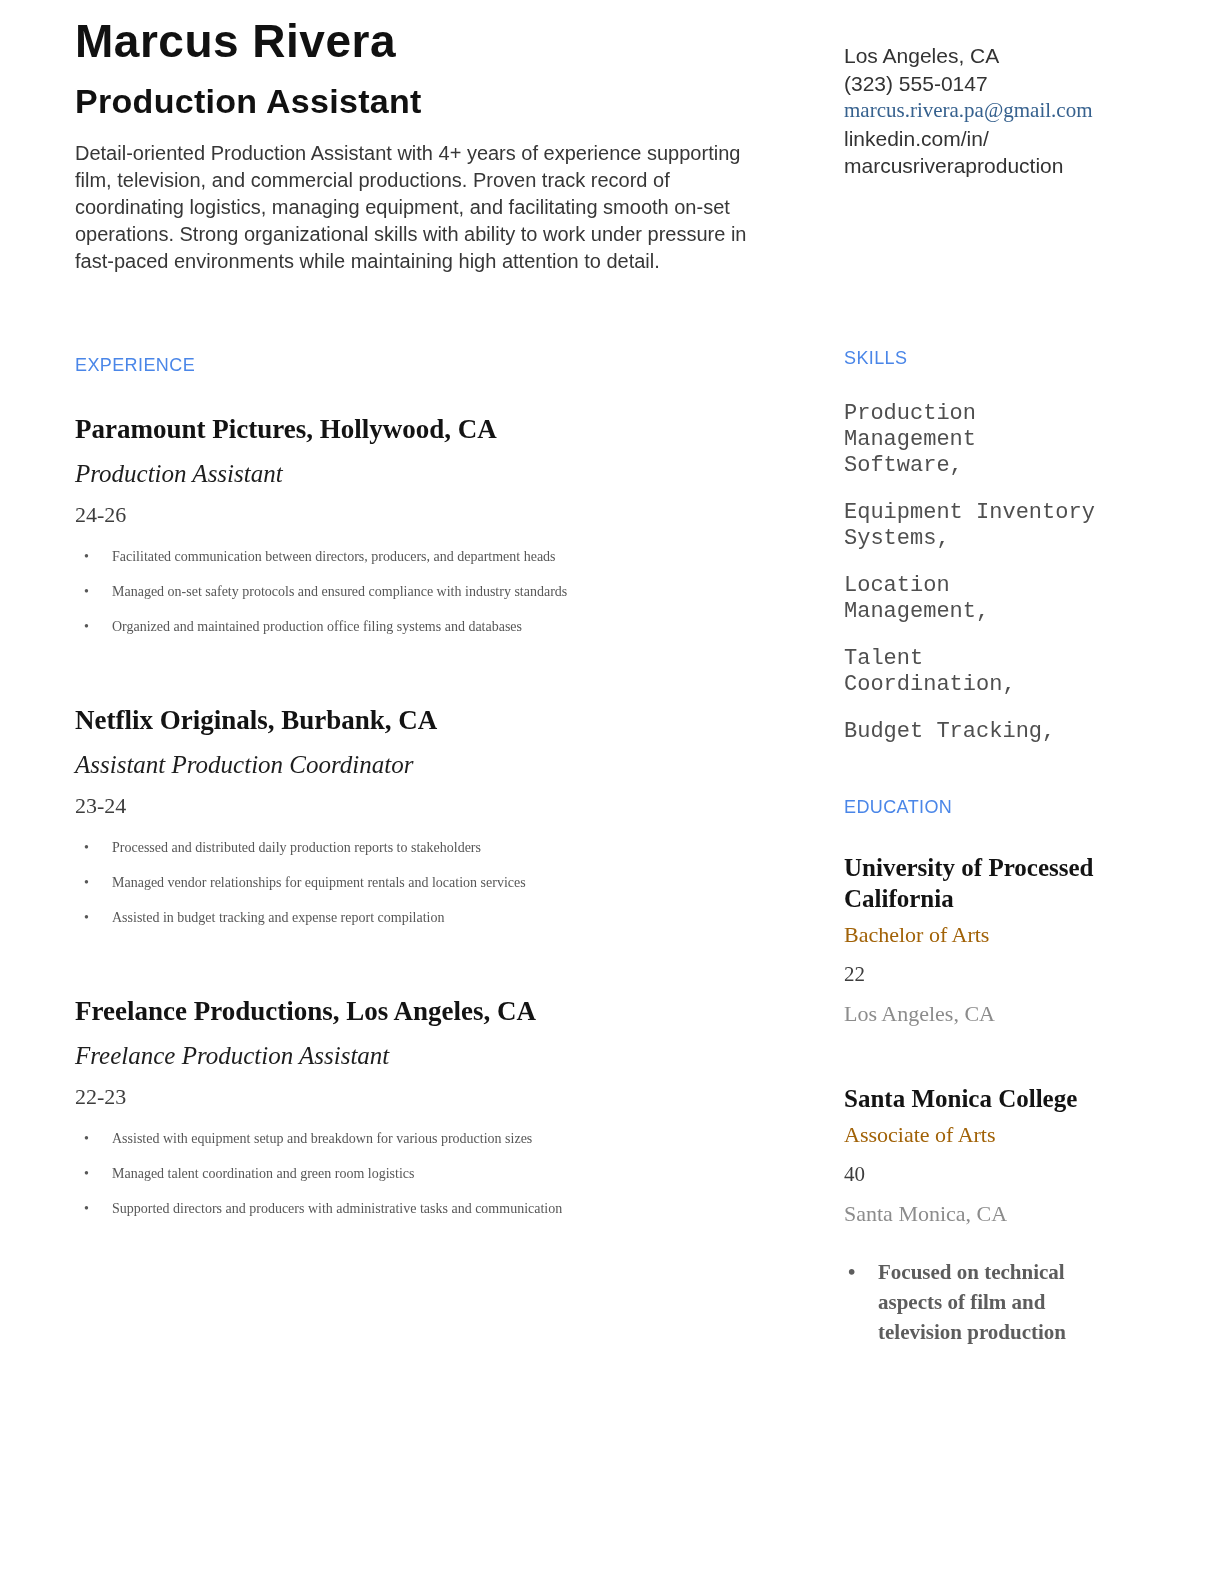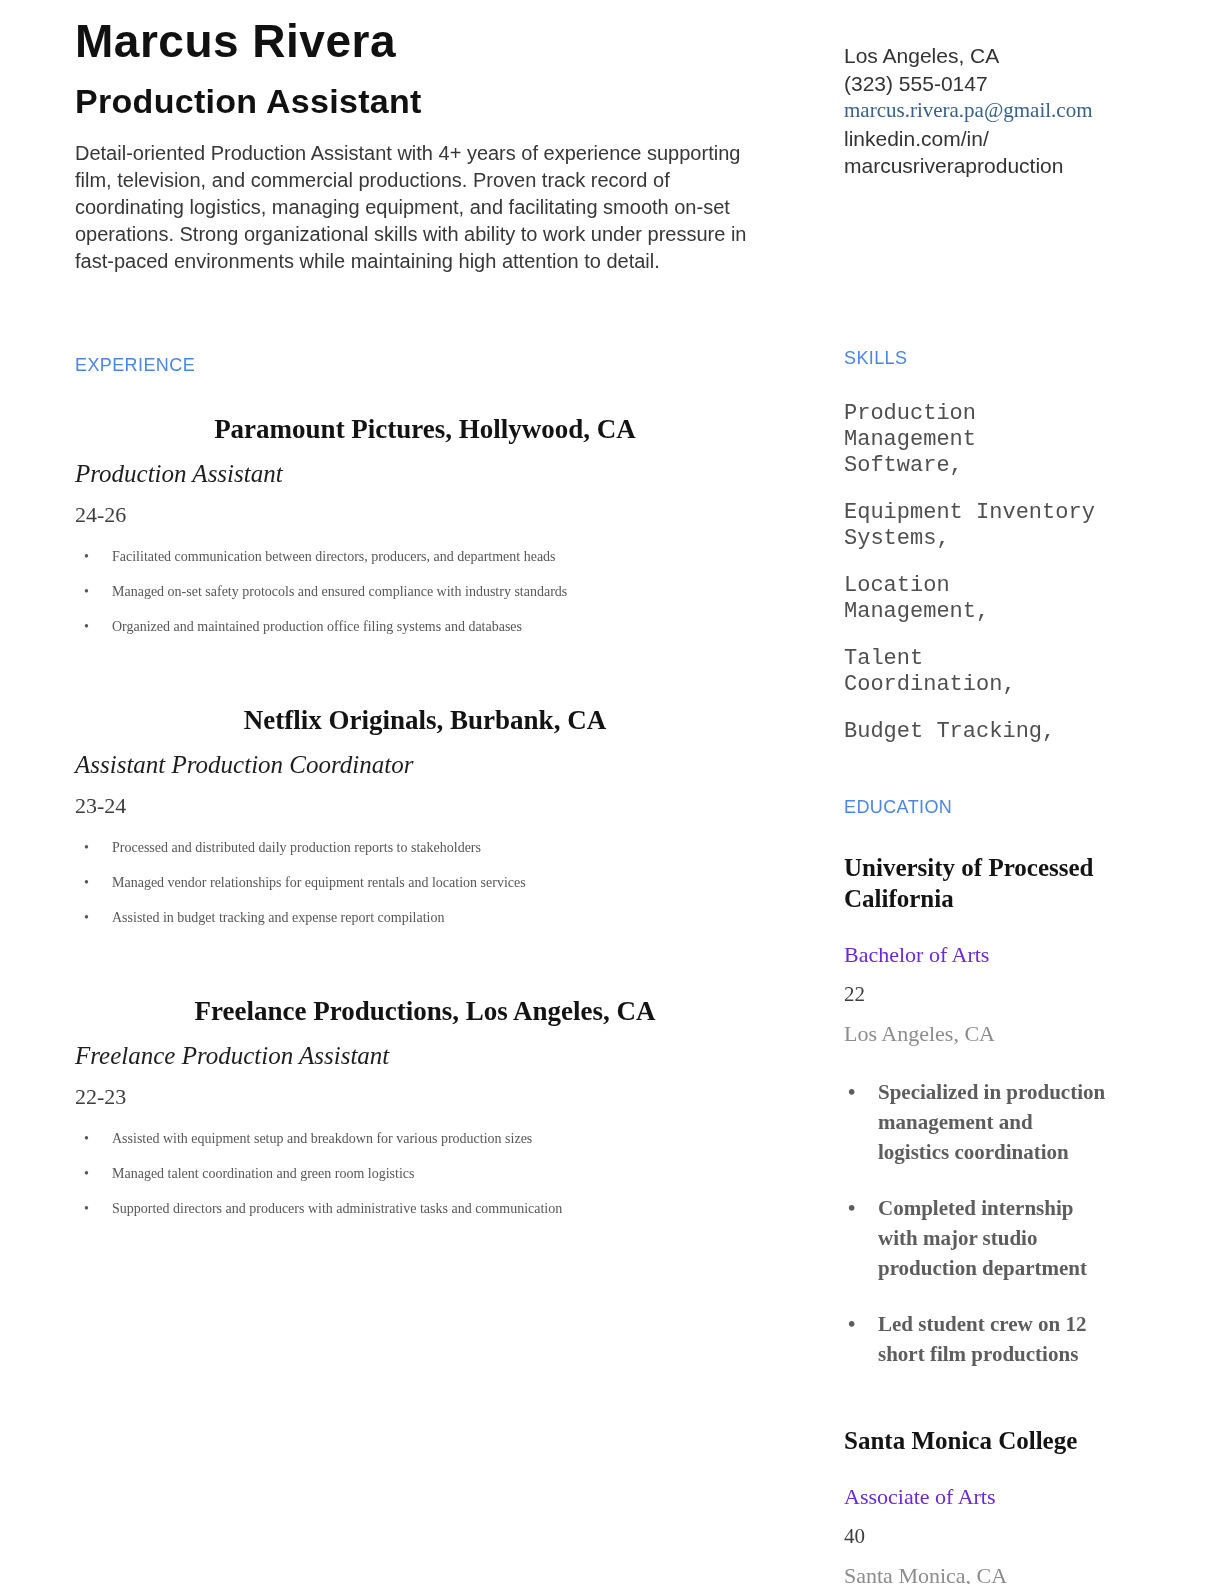--- a/index.html
+++ b/index.html
@@ -27,21 +27,21 @@
   .section-label {
     font-size: 18px; font-weight: 400; letter-spacing: 0.4px;
     color: var(--accent, #4a86e8);
   }
   .label-experience { margin-top: 80px; }
 
   .job { margin-top: 38px; }
   .job + .job { margin-top: 64px; }
   .company {
     margin: 0; font-family: "Liberation Serif", "DejaVu Serif", serif;
-    font-size: 27px; font-weight: 700; color: #131313; line-height: 1.15; text-align: center;
+    font-size: 27px; font-weight: 700; color: #131313; line-height: 1.15;
   }
   .role {
     margin-top: 15px; font-family: "Liberation Serif", "DejaVu Serif", serif;
     font-size: 25px; font-style: italic; color: #1e1e1e;
   }
   .dates {
     margin-top: 14px; font-family: Liberation Serif, serif;
     font-size: 22px; color: #3d3d3d;
   }
   .bullets { list-style: none; margin: 14px 0 0; padding: 0; }
@@ -69,22 +69,22 @@
     font-size: 22px; line-height: 26px; color: #4f4f4f; margin-bottom: 21px;
   }
 
   .label-education { margin-top: 52px; }
   .school h3 {
     margin: 34px 0 0; font-family: "Liberation Serif", "DejaVu Serif", serif;
     font-size: 25px; font-weight: 700; color: #131313; line-height: 31px;
   }
   .school + .school { margin-top: 56px; }
   .degree {
-    margin-top: 28px; font-family: "Liberation Serif", "DejaVu Serif", serif;
-    font-size: 22px; color: #6d28d9;
+    margin-top: 8px; font-family: "Liberation Serif", "DejaVu Serif", serif;
+    font-size: 22px; color: #a16207;
   }
   .year {
     margin-top: 14px; font-family: "Liberation Serif", "DejaVu Serif", serif;
     font-size: 21px; color: #3d3d3d;
   }
   .loc {
     margin-top: 14px; font-family: "Liberation Serif", "DejaVu Serif", serif;
     font-size: 22px; color: #8c8c8c;
   }
   .edu-bullets { list-style: none; margin: 30px 0 0; padding: 0; }
@@ -158,25 +158,20 @@
       <li>Budget Tracking,</li>
     </ul>
 
     <div class="section-label label-education">EDUCATION</div>
 
     <section class="school">
       <h3>University of Processed California</h3>
       <div class="degree">Bachelor of Arts</div>
       <div class="year">22</div>
       <div class="loc">Los Angeles, CA</div>
-      <ul class="edu-bullets">
-        <li>Specialized in production management and logistics coordination</li>
-        <li>Completed internship with major studio production department</li>
-        <li>Led student crew on 12 short film productions</li>
-      </ul>
     </section>
 
     <section class="school smc">
       <h3>Santa Monica College</h3>
       <div class="degree">Associate of Arts</div>
       <div class="year">40</div>
       <div class="loc">Santa Monica, CA</div>
       <ul class="edu-bullets">
         <li>Focused on technical aspects of film and television production</li>
       </ul>

